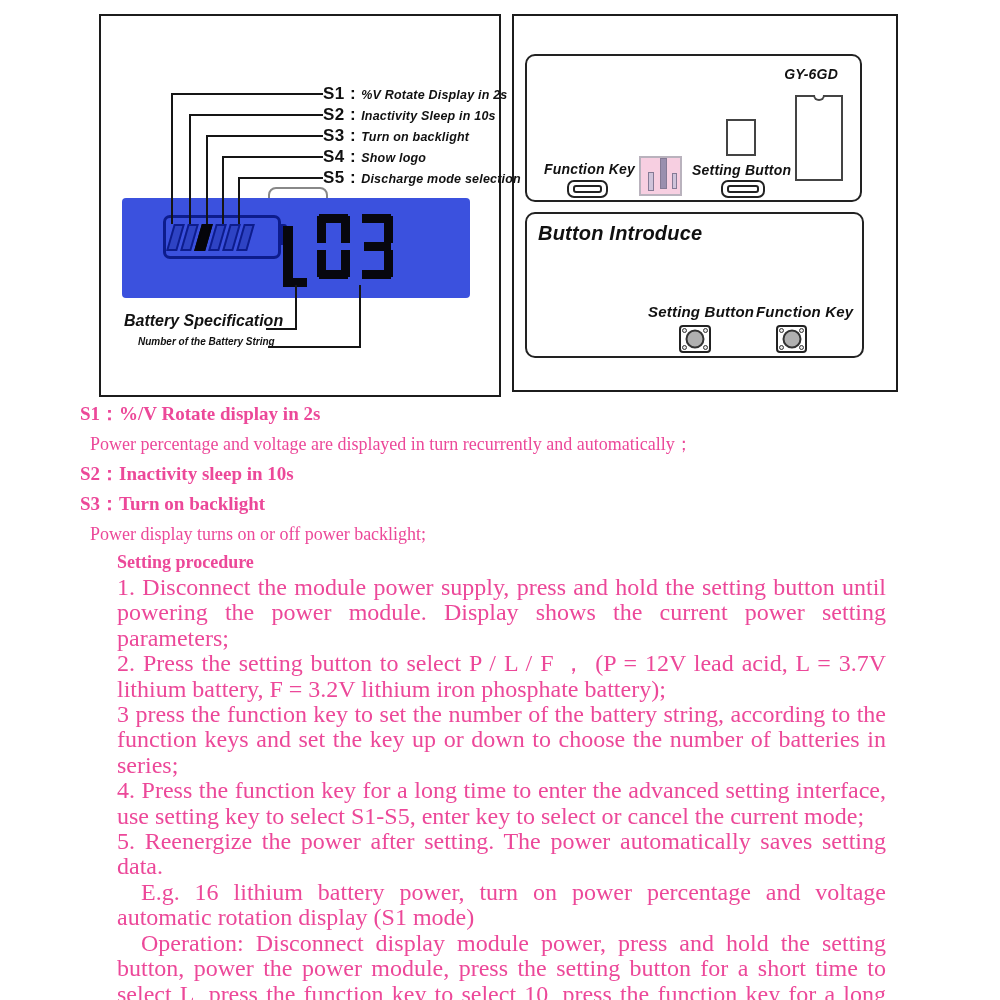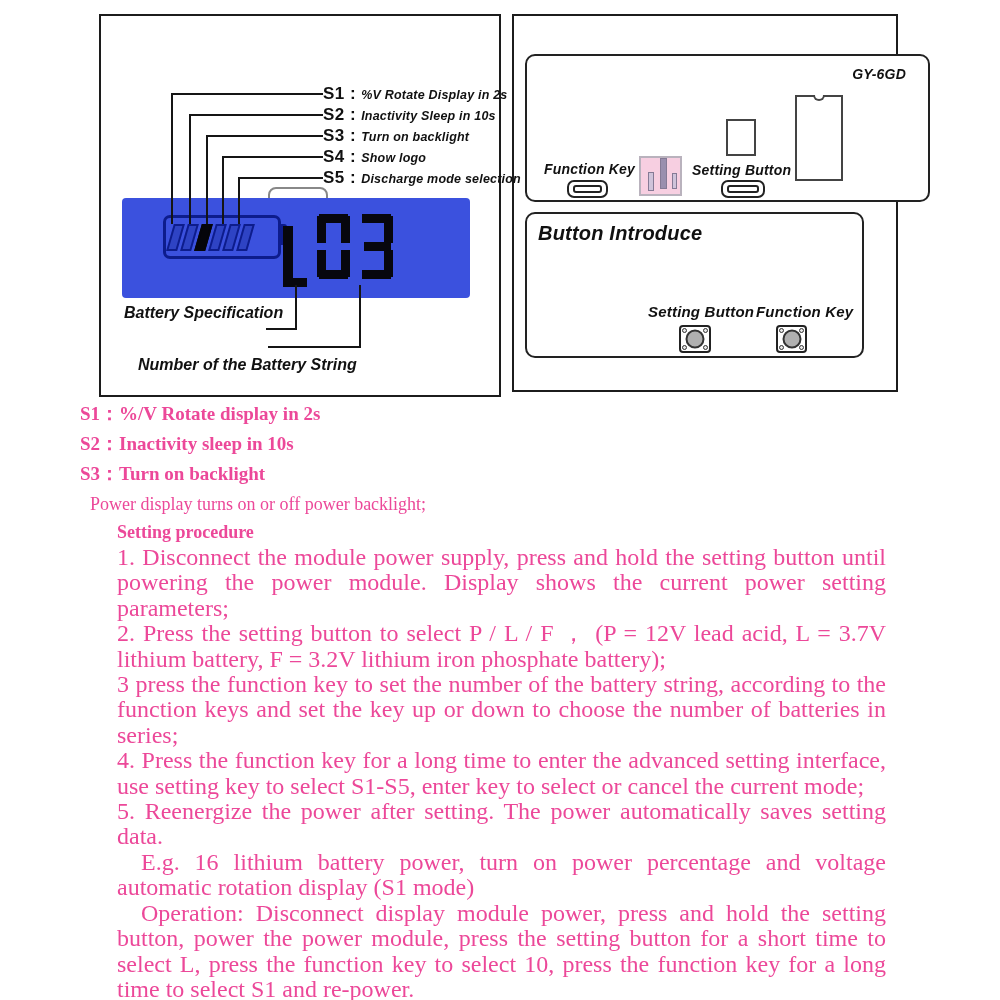--- a/index.html
+++ b/index.html
@@ -136,30 +136,30 @@
             <rect x="81" y="28" width="27" height="9"></rect>
           <rect x="79" y="56" width="29" height="9"></rect>
           <rect x="101" y="2" width="9" height="27"></rect>
             <rect x="101" y="36" width="9" height="27"></rect>
         </g>
       </svg>
     </div>
 
     <div class="hline" style="left:165px; top:312px; width:31px;"></div>
     <div class="vline" style="left:194px; top:269px; height:45px;"></div>
-    <div class="spec-label" style="left:23px; top:288px; font-size:16px;">Battery Specification</div>
+    <div class="spec-label" style="left:23px; top:296px; font-size:16px;">Battery Specification</div>
 
     <div class="hline" style="left:167px; top:330px; width:93px;"></div>
     <div class="vline" style="left:258px; top:269px; height:63px;"></div>
-    <div class="spec-label" style="left:37px; top:340px; font-size:16px;">Number of the Battery String</div>
+    <div class="spec-label" style="left:37px; top:320px; font-size:10px;">Number of the Battery String</div>
   </div>
 
   <div class="panel" id="right-panel">
 
-    <div class="rbox" style="left:11px; top:38px; width:405px; height:148px;">
+    <div class="rbox" style="left:11px; top:38px; width:337px; height:148px;">
       <div class="tech" style="position:absolute; right:22px; top:10px; font-size:14px;">GY-6GD</div>
 
       <div class="ic-rect" style="left:268px; top:39px; width:48px; height:86px;">
         <div class="ic-notch"></div>
       </div>
       <div class="ic-rect" style="left:199px; top:63px; width:30px; height:37px;"></div>
 
       <div class="tech" style="position:absolute; left:17px; top:105px; font-size:14px;">Function Key</div>
       <div class="oval-btn" style="left:40px; top:124px; width:41px; height:18px;"></div>
 
@@ -189,20 +189,21 @@
         <i></i>
           <i></i>
           <i></i>
           <i></i>
       </div>
     </div>
   </div>
 
   <div class="doc">
     <div class="sec-h">S1：%/V  Rotate display in 2s</div>
+    <div class="sec-b">Power percentage and voltage are displayed in turn recurrently and automatically；</div>
     <div class="sec-h">S2：Inactivity sleep in 10s</div>
     <div class="sec-h">S3：Turn on backlight</div>
     <div class="sec-b">Power display turns on or off power backlight;</div>
 
     <div class="proc">
       <div class="proc-h">Setting procedure</div>
       <div class="step">1. Disconnect the module power supply, press and hold the setting button until powering the power module. Display shows the current power setting parameters;</div>
       <div class="step">2. Press the setting button to select P / L / F ， (P = 12V lead acid, L = 3.7V lithium battery, F = 3.2V lithium iron phosphate battery);</div>
       <div class="step">3 press the function key to set the number of the battery string, according to the function keys and set the key up or down to choose the number of batteries in series;</div>
       <div class="step">4. Press the function key for a long time to enter the advanced setting interface, use setting key to select S1-S5, enter key to select or cancel the current mode;</div>

